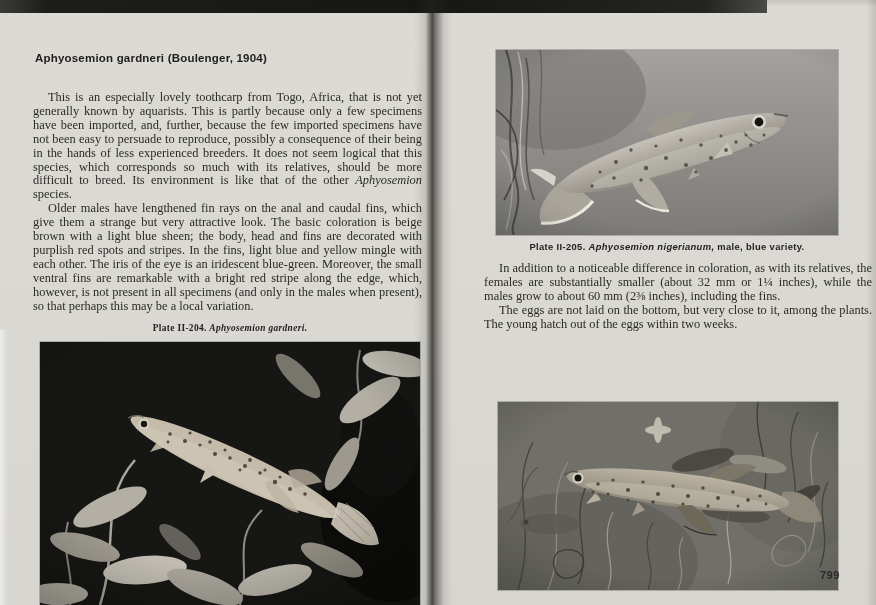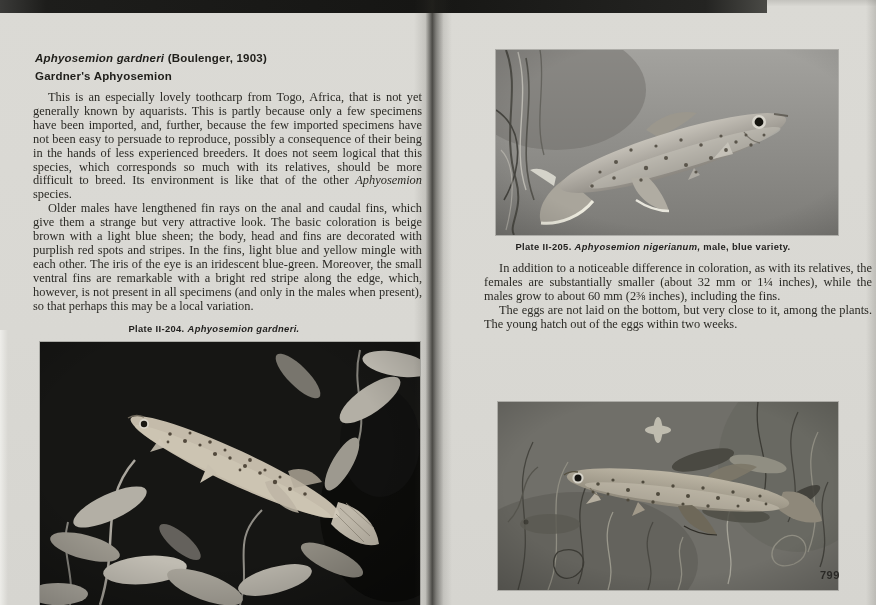--- a/index.html
+++ b/index.html
@@ -16,33 +16,33 @@
     background:linear-gradient(90deg,rgba(0,0,0,0) 0%,rgba(60,58,52,.14) 30%,rgba(35,34,30,.78) 48%,rgba(35,34,30,.5) 58%,rgba(60,58,52,.12) 78%,rgba(0,0,0,0) 100%);}
   .right-edge-shade{position:absolute;right:0;top:0;width:10px;height:605px;
     background:linear-gradient(90deg,rgba(0,0,0,0),rgba(70,68,62,.18));}
   .left-edge-light{position:absolute;left:0;top:330px;width:8px;height:275px;
     background:linear-gradient(90deg,rgba(255,255,252,.55),rgba(255,255,252,0));}
 
   
   .heading-block{position:absolute;left:35px;top:50px;width:388px;
     font-family:"Liberation Sans",sans-serif;font-weight:bold;font-size:11.5px;
     line-height:17.5px;color:#1f1e1a;letter-spacing:.2px;}
-  .heading-species{font-style:italic;}
+  .heading-species{}
   .body-col{position:absolute;text-align:justify;font-size:12.4px;line-height:13.9px;color:#2b2a25;}
   .body-col p{margin:0;text-indent:15px;}
   .body-col .species-inline{font-style:italic;}
   #left-body{left:33px;top:91px;width:389px;}
   #right-body{left:484px;top:262px;width:388px;}
 
   .plate-caption{position:absolute;font-family:"Liberation Sans",sans-serif;
     font-weight:bold;font-size:9.4px;letter-spacing:.35px;color:#232220;
     text-align:center;white-space:nowrap;}
   .plate-caption .cap-species{font-style:italic;}
-  #caption-204{left:24px;top:323px;width:380px;}
-  #caption-205{left:482px;top:241px;width:342px;}
+  #caption-204{left:40px;top:323px;width:380px;font-family:Liberation Serif, serif;}
+  #caption-205{left:496px;top:241px;width:342px;}
   #caption-206{left:498px;top:385px;width:340px;}
 
   .page-number{position:absolute;left:820px;top:569px;width:40px;
     font-family:"Liberation Sans",sans-serif;font-weight:bold;font-size:11px;
     color:#2a2926;letter-spacing:.5px;}
 
   
   .photo{position:absolute;overflow:hidden;box-shadow:0 0 0 1px rgba(40,40,36,.25);}
   #photo-204{left:40px;top:342px;width:380px;height:263px;}
   #photo-205{left:496px;top:50px;width:342px;height:185px;}
@@ -52,22 +52,21 @@
 </head>
 <body>
 
 <div class="screenshot">
 
   <div class="top-edge-bar"></div>
   <div class="top-edge-right"></div>
   <div class="left-edge-light"></div>
 
   <div class="heading-block">
-    <div><span class="heading-species">Aphyosemion gardneri</span><span> (Boulenger, 1903)</span></div>
-    <div>Gardner's Aphyosemion</div>
+    <div><span class="heading-species">Aphyosemion gardneri</span><span> (Boulenger, 1904)</span></div>
   </div>
 
   <div class="body-col" id="left-body">
     <p><span>This is an especially lovely toothcarp from Togo, Africa, that is not yet generally known by aquarists. This is partly because only a few specimens have been imported, and, further, because the few imported specimens have not been easy to persuade to reproduce, possibly a consequence of their being in the hands of less experienced breeders. It does not seem logical that this species, which corresponds so much with its relatives, should be more difficult to breed. Its environment is like that of the other </span><span class="species-inline">Aphyosemion</span><span> species.</span></p>
     <p>Older males have lengthened fin rays on the anal and caudal fins, which give them a strange but very attractive look. The basic coloration is beige brown with a light blue sheen; the body, head and fins are decorated with purplish red spots and stripes. In the fins, light blue and yellow mingle with each other. The iris of the eye is an iridescent blue-green. Moreover, the small ventral fins are remarkable with a bright red stripe along the edge, which, however, is not present in all specimens (and only in the males when present), so that perhaps this may be a local variation.</p>
   </div>
 
   <div class="plate-caption" id="caption-204"><span>Plate II-204. </span><span class="cap-species">Aphyosemion gardneri.</span></div>
 
   <div class="photo" id="photo-204">

